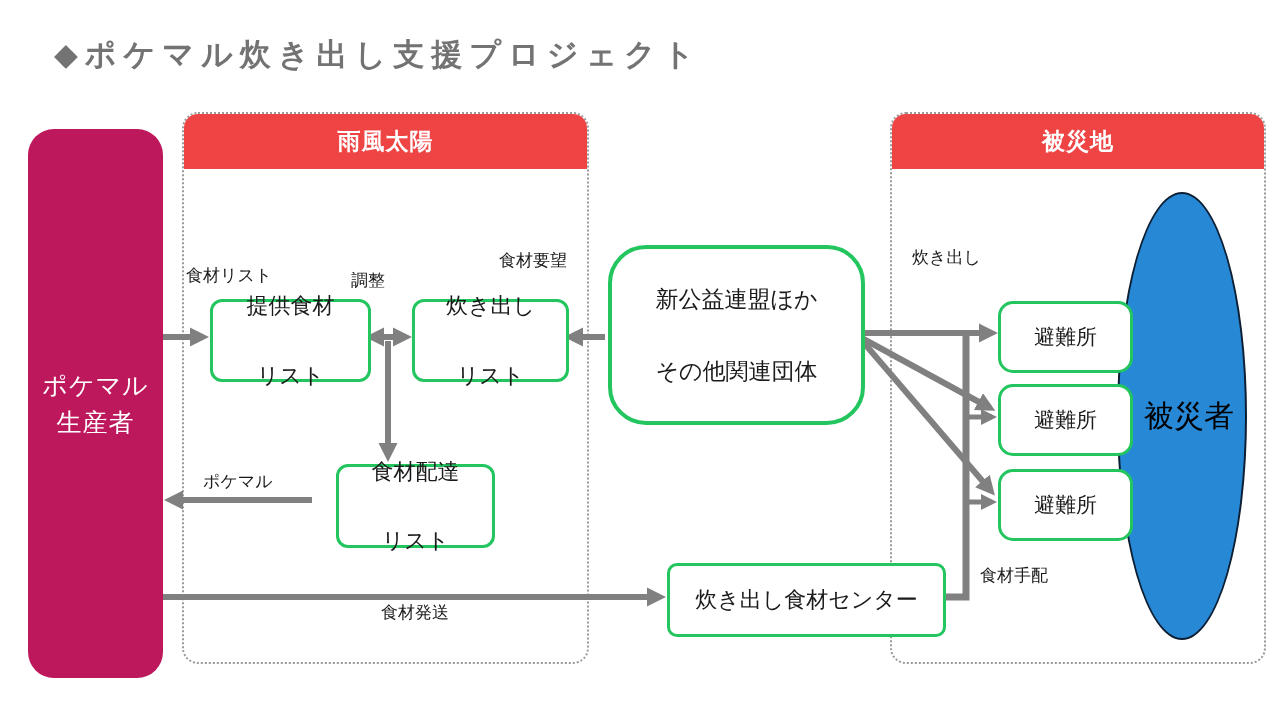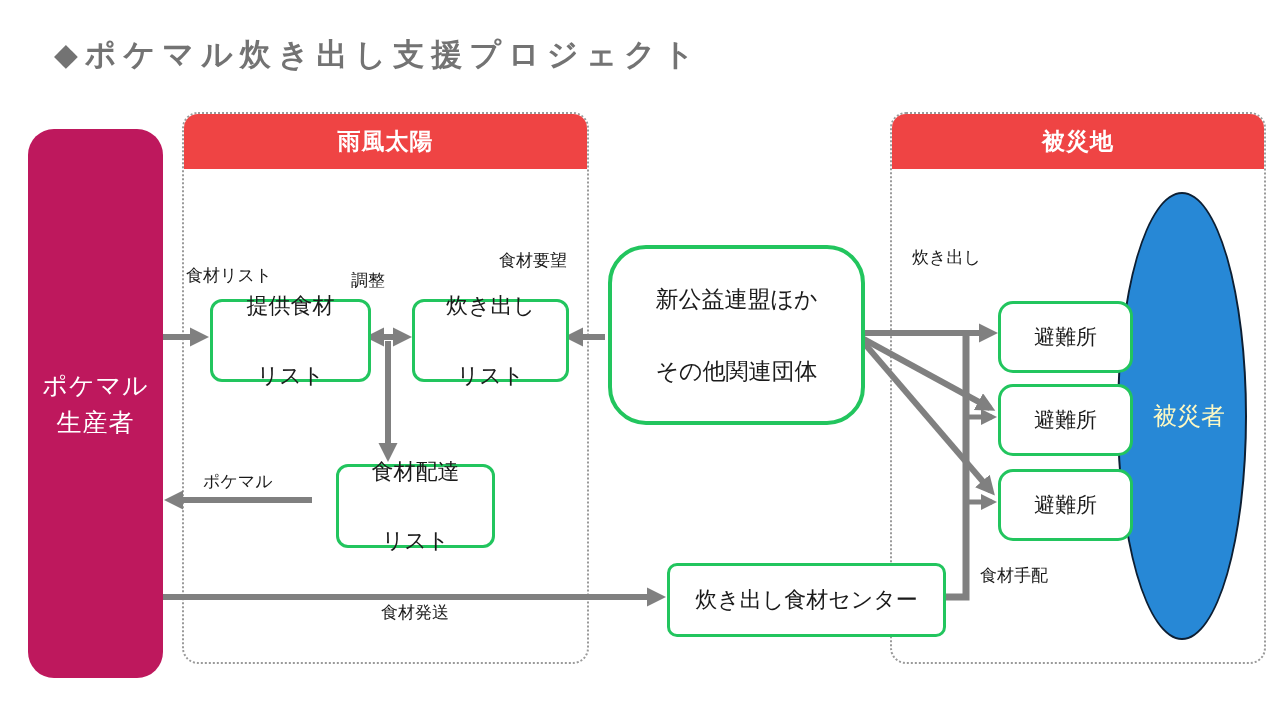--- a/index.html
+++ b/index.html
@@ -39,21 +39,21 @@
   .node-takidashi{left:412px;top:299px;width:151px;height:77px;}
   .node-delivery{left:312px;top:464px;width:153px;height:78px;margin-left:24px;}
   .node-coalition{left:608px;top:245px;width:249px;height:172px;border-radius:38px;border-width:4px;font-size:23px;line-height:1.4;}
   .node-center{left:667px;top:563px;width:273px;height:68px;border-radius:10px;}
   .node-shelter{width:129px;height:66px;left:998px;border-radius:15px;font-size:21px;}
   .shelter-1{top:301px;} .shelter-2{top:384px;} .shelter-3{top:469px;}
   
   .victims{
     position:absolute;left:1117px;top:192px;width:130px;height:448px;border-radius:50%;
     background:#2788D6;border:2px solid #0d1f33;display:flex;align-items:center;
-    justify-content:center;color:#fef9c3;font-size:24px;padding-left:14px;box-sizing:border-box;
+    justify-content:center;color:#000000;font-size:30px;padding-left:14px;box-sizing:border-box;
     z-index:2;
   }
   
   .lbl{position:absolute;font-size:17px;color:#1a1a1a;white-space:nowrap;z-index:6;}
   .lbl-ingredients{left:186px;top:264px;}
   .lbl-adjust{left:351px;top:269px;}
   .lbl-request{left:499px;top:249px;}
   .lbl-shiprequest{left:203px;top:470px;}
   .lbl-ship{left:381px;top:601px;}
   .lbl-takidashi{left:912px;top:246px;}

